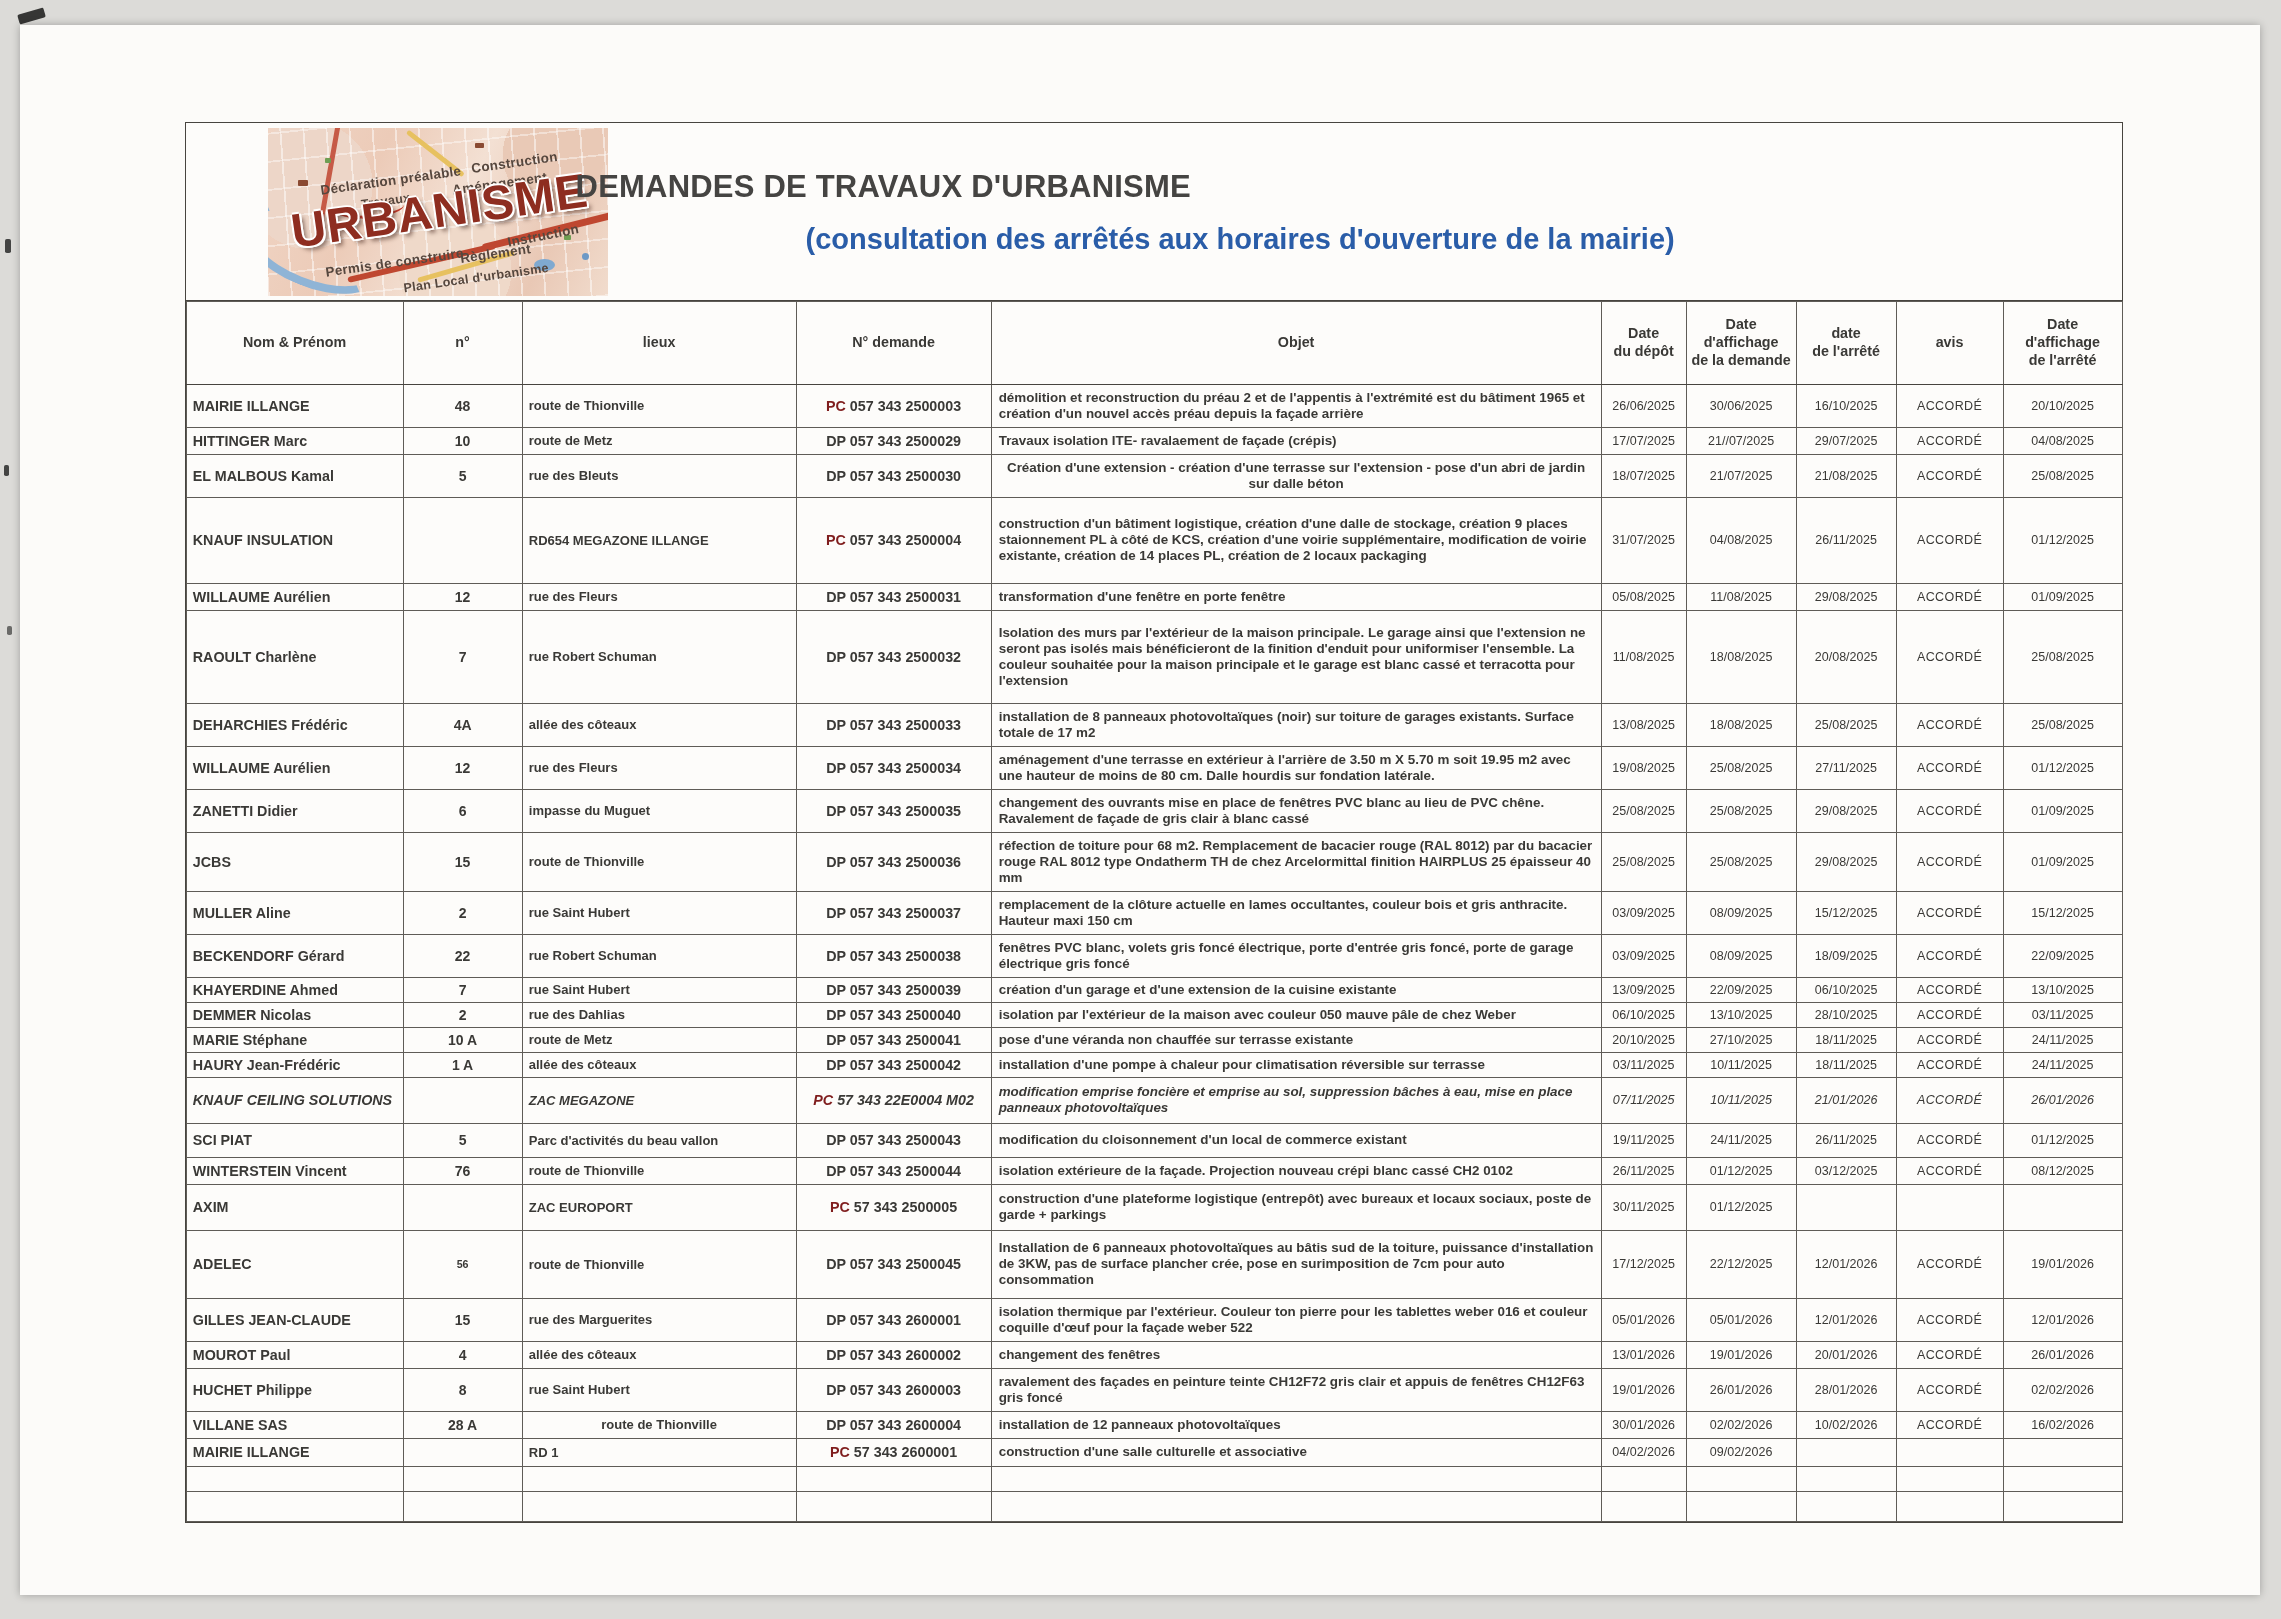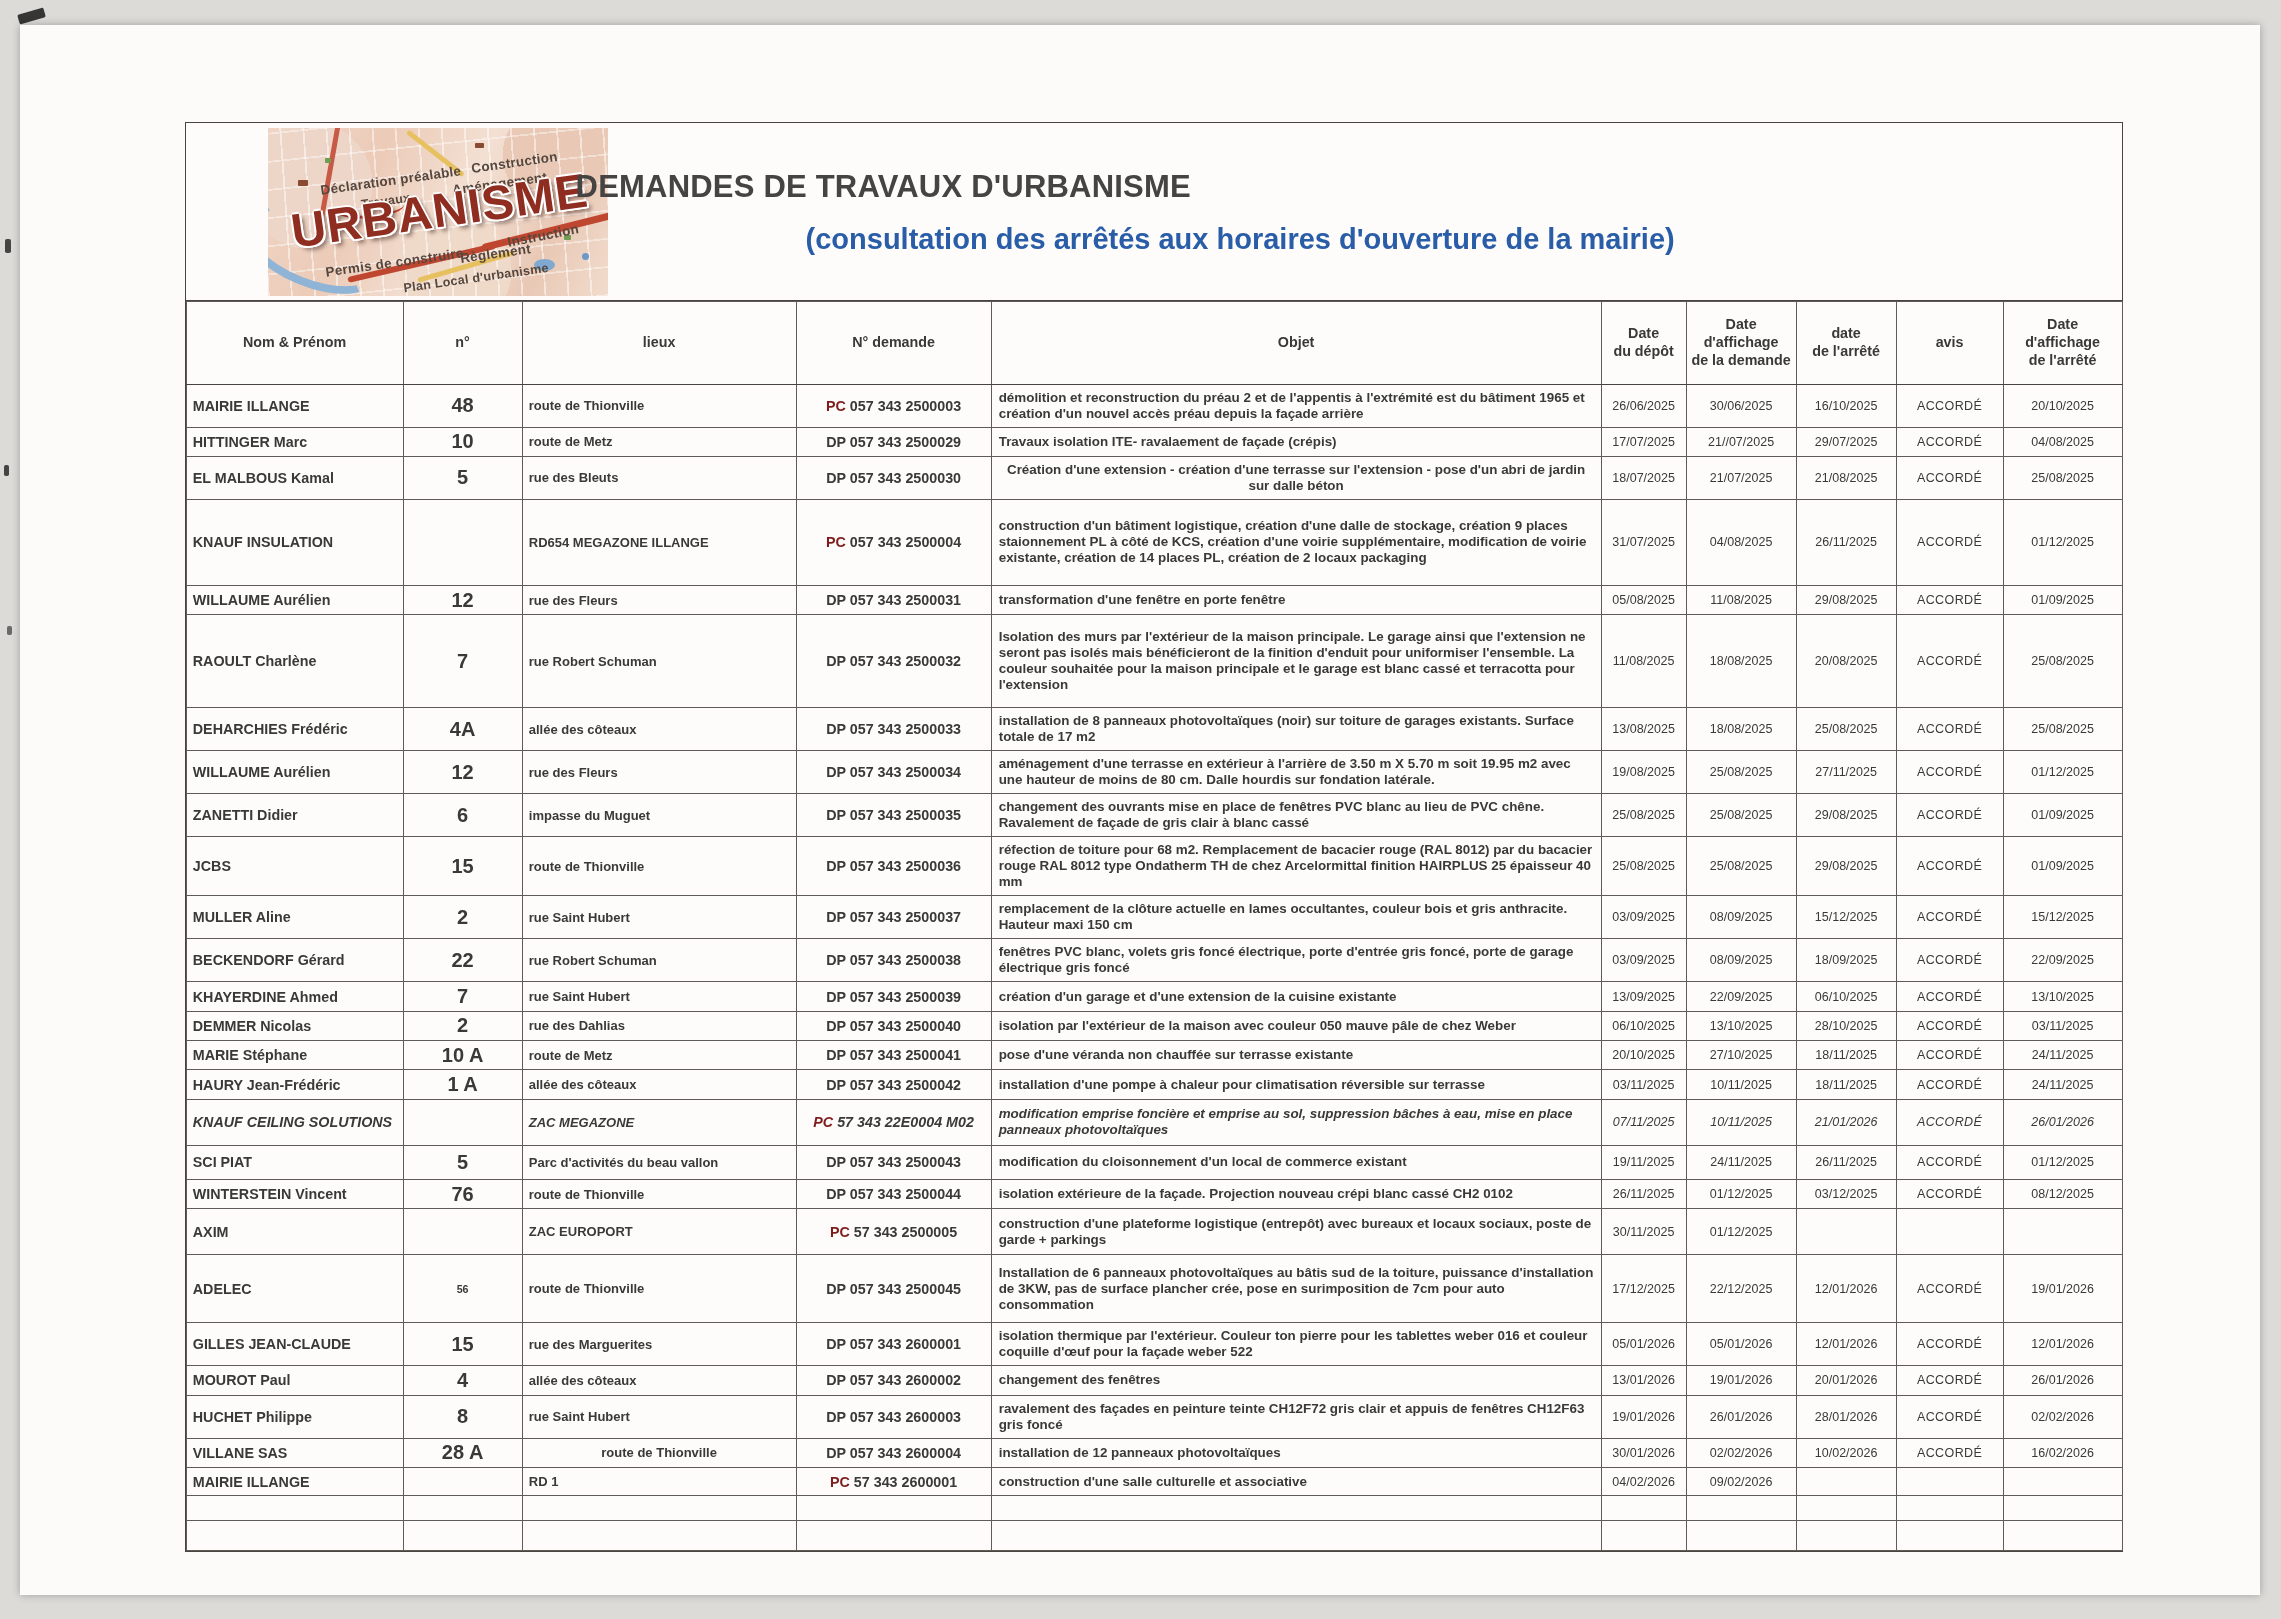--- a/index.html
+++ b/index.html
@@ -58,21 +58,21 @@
   .doc-subtitle{position:absolute;left:516px;top:100px;width:1069px;text-align:center;font-size:29px;font-weight:700;color:#2a5da8;white-space:pre;}
   .doc-subtitle span{text-decoration-thickness:2.7px;text-underline-offset:6.2px;}
   .affichage{position:absolute;right:0;top:0;bottom:0;width:225px;border-left:1.8px solid #47443f;display:flex;flex-direction:column;justify-content:center;align-items:center;gap:3.6px;font-size:26px;font-weight:700;color:#454442;padding-bottom:27px;box-sizing:border-box;}
 
   
   table.main{border-collapse:collapse;table-layout:fixed;width:1936px;color:#3a3936;}
   table.main th,table.main td{border:0.9px solid #5f5c57;overflow:hidden;}
   table.main thead th{height:78px;border-bottom:1.8px solid #47443f;font-size:14.3px;font-weight:700;text-align:center;vertical-align:middle;white-space:pre-line;line-height:1.25;padding:1.8px;}
   td{vertical-align:middle;padding:2.7px 6.2px;}
   .c-name{font-size:14.3px;font-weight:700;text-align:left;}
-  .c-num{font-size:20px;font-weight:700;text-align:center;}
+  .c-num{font-size:14px;font-weight:700;text-align:center;}
   .c-num.small{font-size:10.7px;}
   .c-lieu{font-size:13px;font-weight:700;text-align:left;}
   .c-lieu.center{text-align:center;}
   .c-dem{font-size:14.3px;font-weight:700;text-align:center;white-space:nowrap;}
   .dem-prefix.red{color:#7f1d1d;margin-top:34px;}
   .c-objet{font-size:13.4px;font-weight:700;text-align:left;line-height:16px;padding:3.6px 7.1px;}
   .c-objet.center{text-align:center;}
   .c-date{font-size:12.5px;font-weight:400;text-align:center;white-space:nowrap;}
   .c-avis{font-size:12.5px;font-weight:400;text-align:center;letter-spacing:0.4px;}
 </style>

